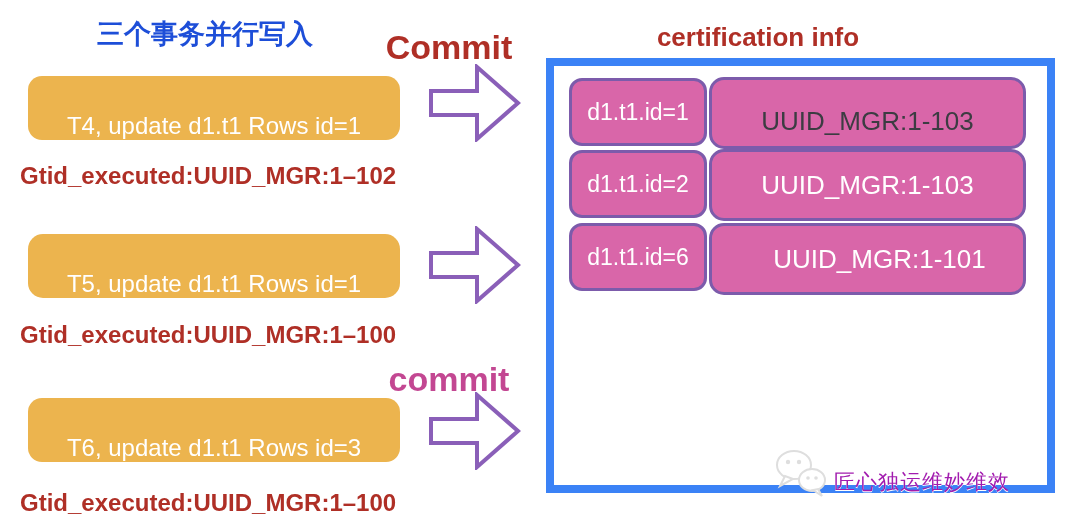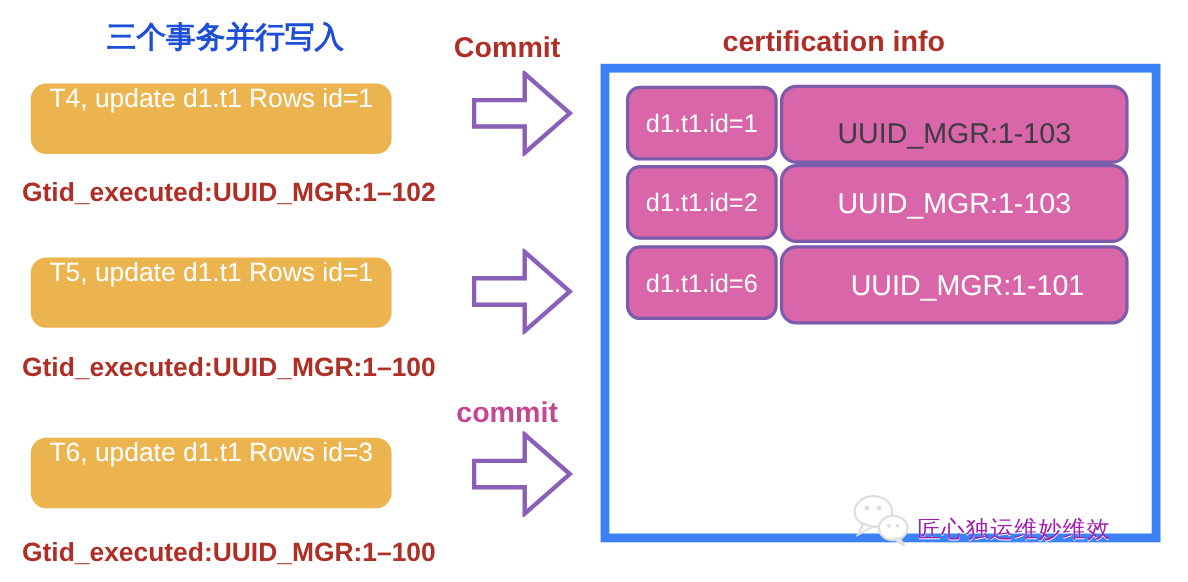--- a/index.html
+++ b/index.html
@@ -12,42 +12,42 @@
   }
   .abs{position:absolute;}
 
   .left-title{
     left:30px;top:16px;width:350px;
     text-align:center;
     font-size:27px;font-weight:bold;
     color:#1d4ed8;
   }
   .tx-box{
-    left:28px;width:328px;height:64px;
+    left:28px;width:372px;height:64px;
     background:#ECB44E;
     border-radius:14px;
-    display:flex;align-items:flex-start;justify-content:center;
+    display:flex;align-items:flex-end;justify-content:center;
     color:#ffffff;font-size:24px;
   }
   .tx-box.t4{top:76px;}
-  .tx-box.t5{top:234px;}
+  .tx-box.t5{top:234px;border-radius:15px;}
   .tx-box.t6{top:398px;}
 
   .gtid{
     left:20px;
     font-size:24px;font-weight:bold;
     color:#AF2F26;white-space:nowrap;
   }
   .gtid.g1{top:162px;}
   .gtid.g2{top:321px;}
   .gtid.g3{top:489px;}
 
   .arrow-label{
-    left:396px;width:130px;text-align:center;
-    font-size:26px;font-weight:bold;
+    left:384px;width:130px;text-align:center;
+    font-size:34px;font-weight:bold;
   }
   .arrow-label.l1{top:28px;}
   .arrow-label.l2{top:194px;}
   .arrow-label.l3{top:360px;}
 
   .arrow{left:429px;width:92px;height:78px;}
   .arrow.a1{top:64px;}
   .arrow.a2{top:226px;}
   .arrow.a3{top:392px;}
 

